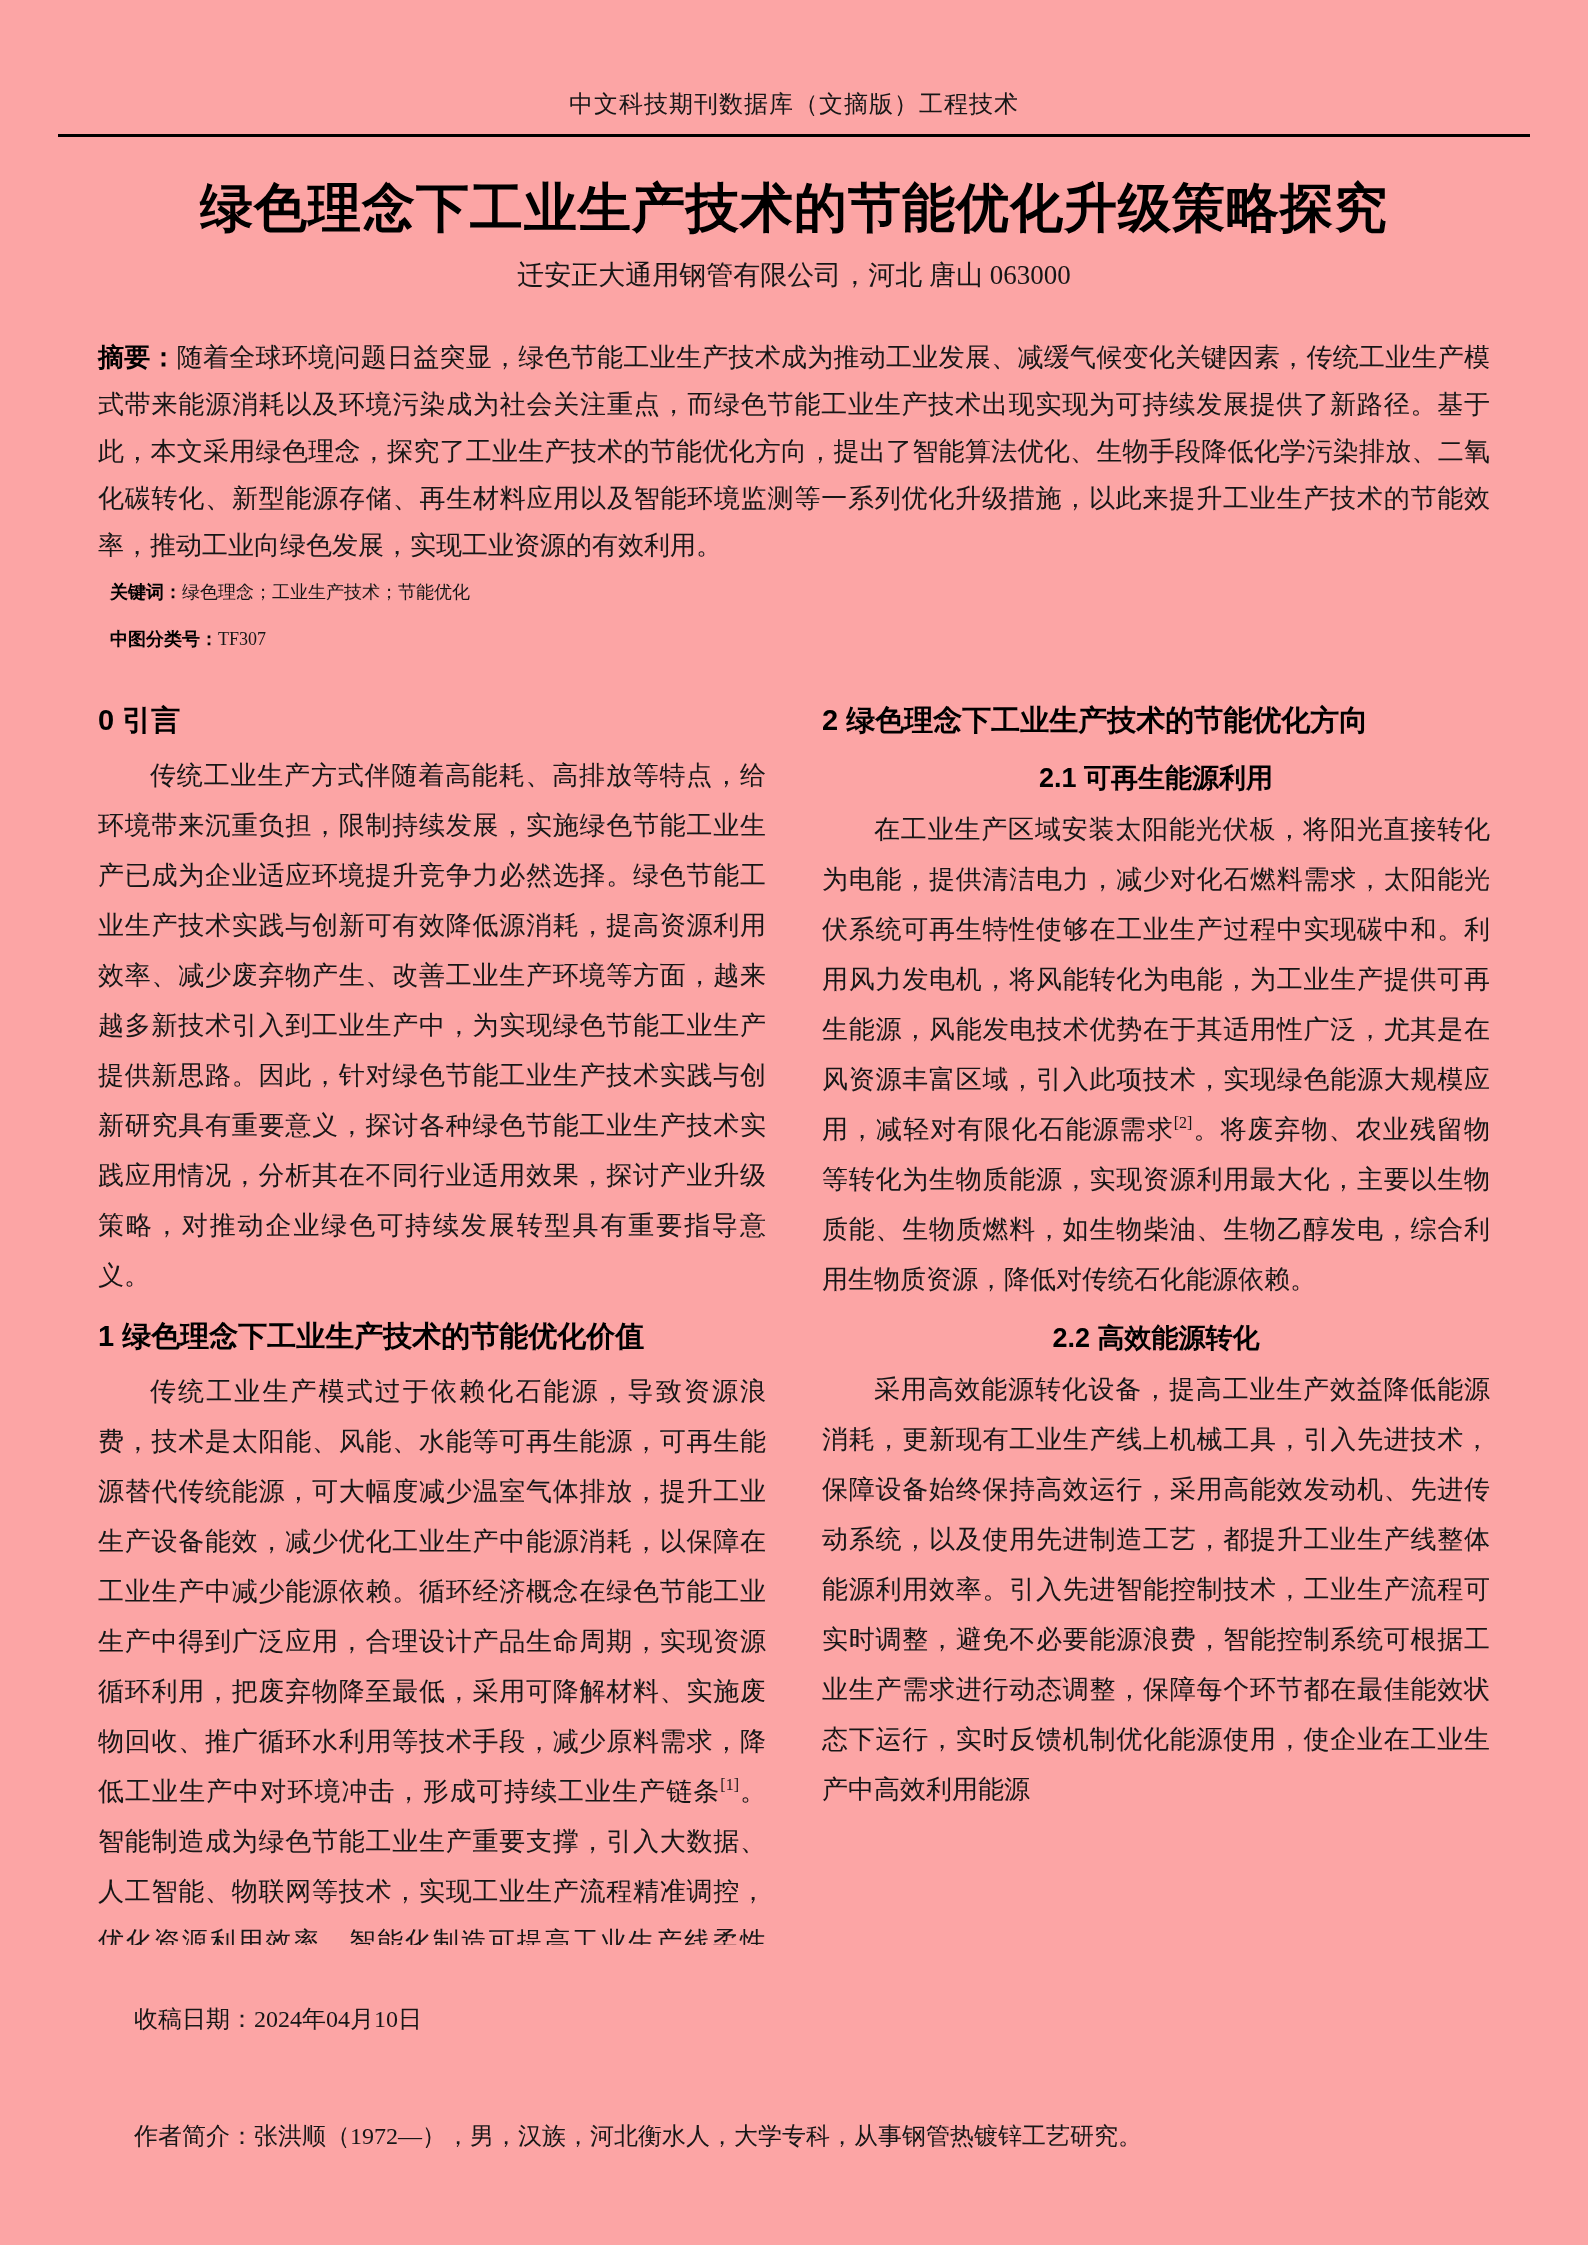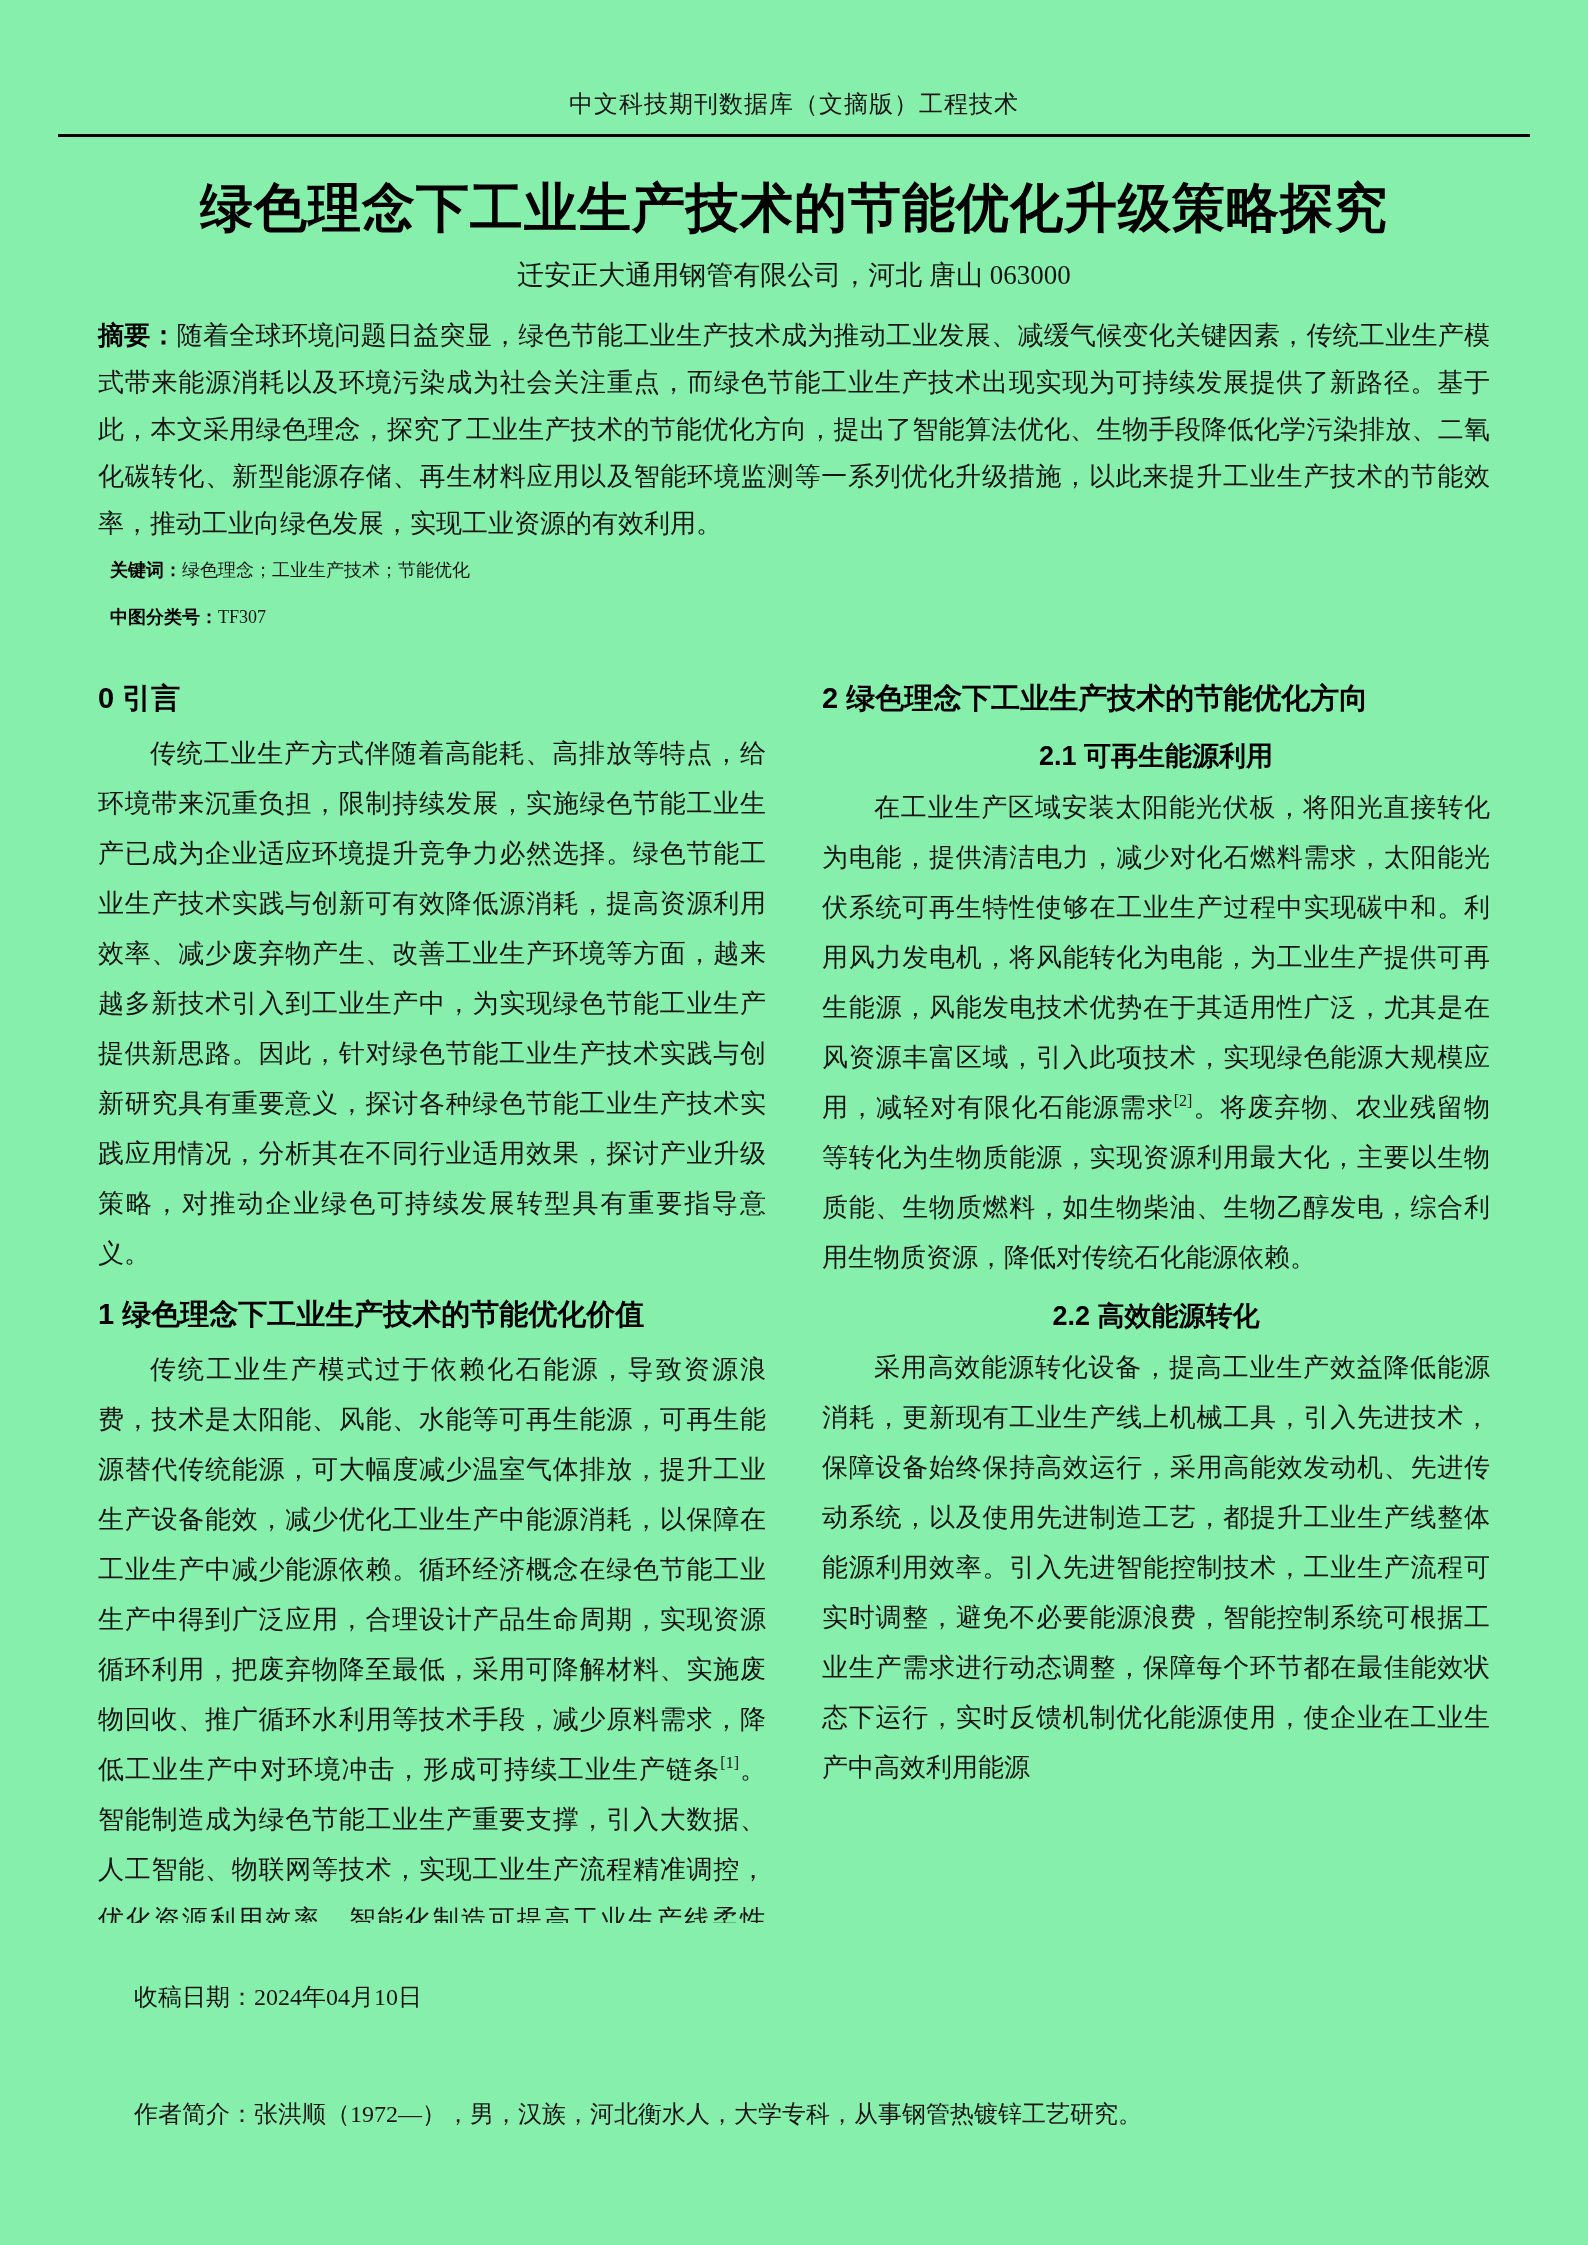--- a/index.html
+++ b/index.html
@@ -5,21 +5,21 @@
   html, body {
     margin: 0;
     padding: 0;
     background: #ffffff;
   }
   .page {
     position: relative;
     width: 1588px;
     height: 2245px;
     margin: 0 auto;
-    background: #86efac;
+    background: #fca5a5;
     color: #111111;
     box-sizing: border-box;
     padding: 88px 98px 0 98px;
     overflow: hidden;
     font-family: "Liberation Serif", "DejaVu Serif", serif;
   }
   .journal-header {
     text-align: center;
     font-size: 24px;
     line-height: 32px;
@@ -50,21 +50,21 @@
     color: #161616;
   }
   .affiliation {
     margin-top: 19px;
     text-align: center;
     font-size: 27px;
     line-height: 34px;
     color: #161616;
   }
   .abstract-block {
-    margin-top: 20px;
+    margin-top: 42px;
     font-size: 26px;
     line-height: 47px;
     text-align: justify;
     color: #161616;
   }
   .meta-line {
     font-size: 18px;
     line-height: 47px;
     color: #161616;
     margin-left: 12px;

